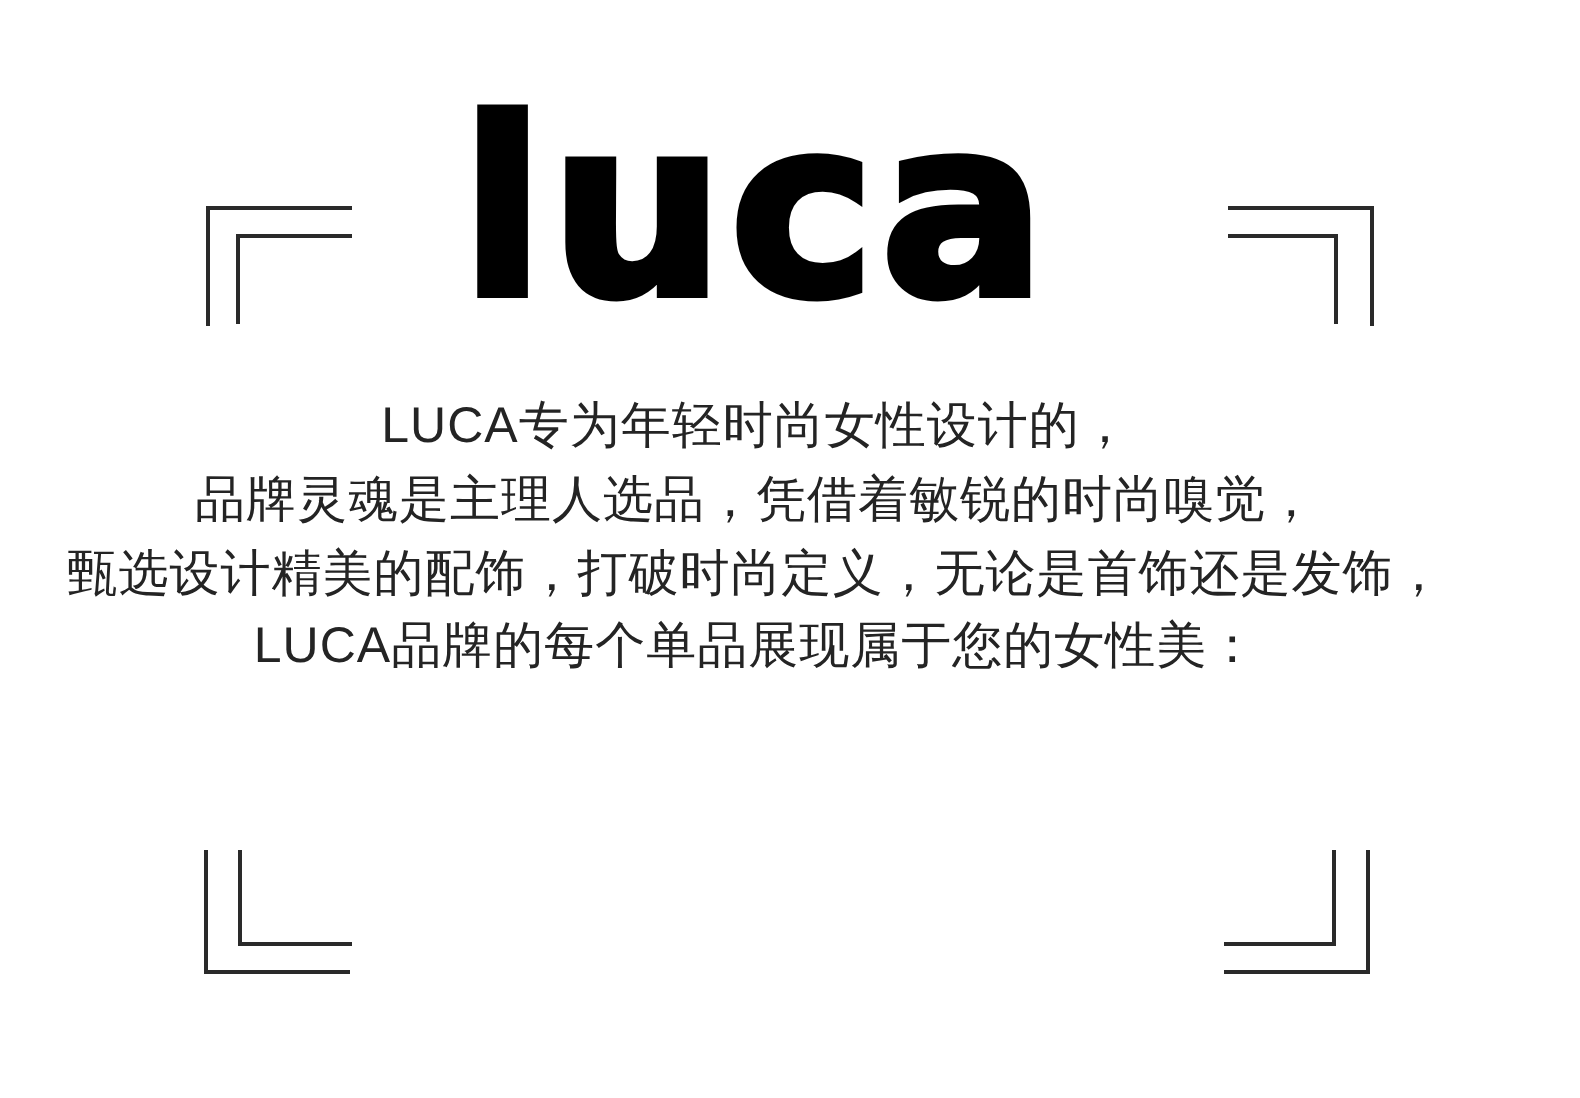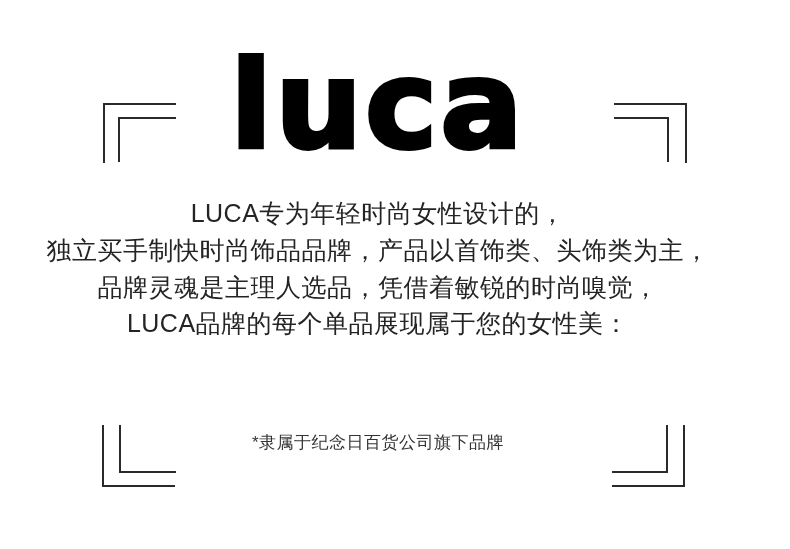--- a/index.html
+++ b/index.html
@@ -82,20 +82,19 @@
   <div class="bk tr-inner"></div>
   <div class="bk bl-outer"></div>
   <div class="bk bl-inner"></div>
   <div class="bk br-outer"></div>
   <div class="bk br-inner"></div>
 
   <h1 class="logo">luca</h1>
 
   <div class="intro">
     <p>LUCA专为年轻时尚女性设计的，</p>
-    <p>独立买手制快时尚饰品品牌，产品以首饰类、头饰类为主，</p>
     <p>品牌灵魂是主理人选品，凭借着敏锐的时尚嗅觉，</p>
+    <p>甄选设计精美的配饰，打破时尚定义，无论是首饰还是发饰，</p>
     <p>LUCA品牌的每个单品展现属于您的女性美：</p>
   </div>
 
-  <p class="footnote">*隶属于纪念日百货公司旗下品牌</p>
 
 </div>
 
 </body></html>

